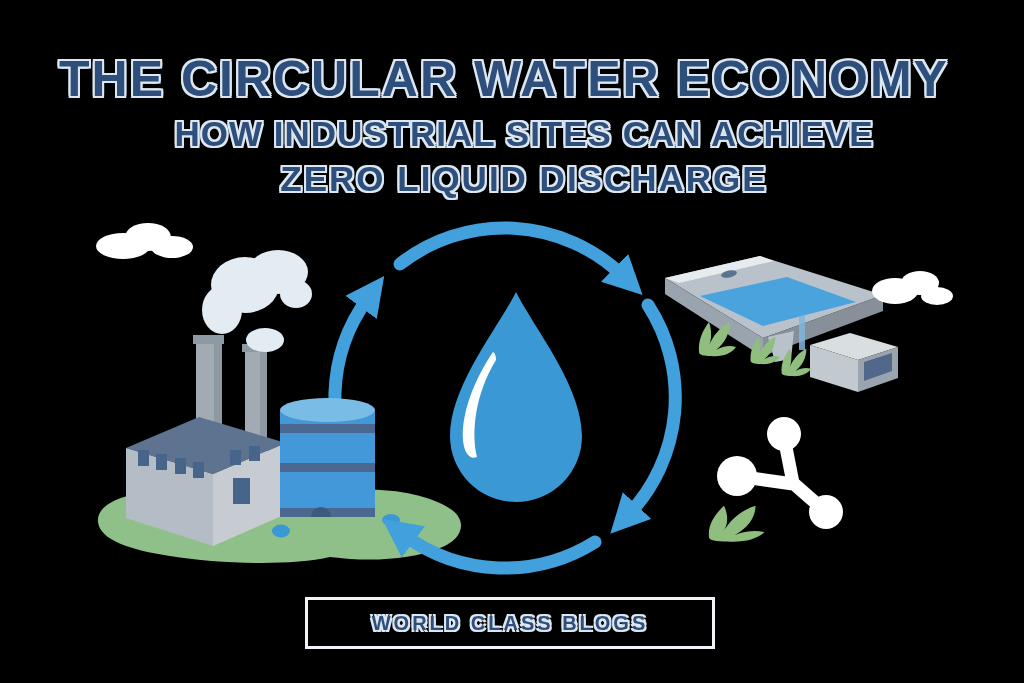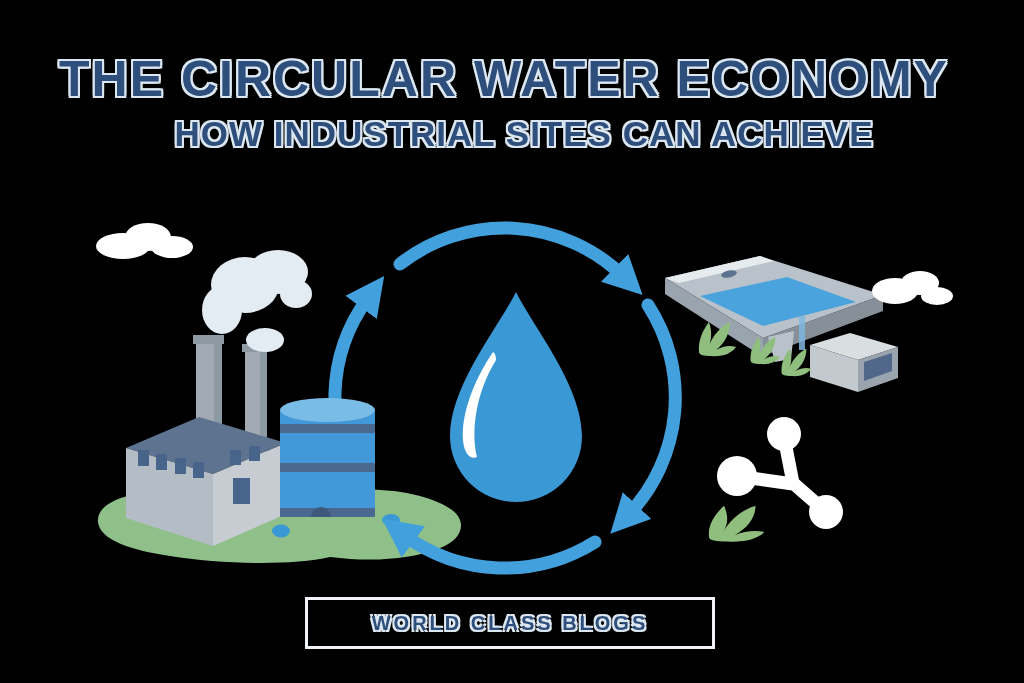--- a/index.html
+++ b/index.html
@@ -170,18 +170,19 @@
       <ellipse cx="148" cy="237" rx="23" ry="14"></ellipse>
       <ellipse cx="172" cy="247" rx="21" ry="11"></ellipse>
       <ellipse cx="895" cy="291" rx="23" ry="13"></ellipse>
       <ellipse cx="920" cy="283" rx="19" ry="12"></ellipse>
       <ellipse cx="937" cy="296" rx="16" ry="9"></ellipse>
     </g>
   </svg>
 
   <div class="txt-line title-main">THE CIRCULAR WATER ECONOMY</div>
   <div class="txt-line subtitle sub-1">HOW INDUSTRIAL SITES CAN ACHIEVE</div>
+  <div class="txt-line subtitle sub-2">ZERO LIQUID DISCHARGE</div>
 
   <div class="badge" aria-label="WORLD CLASS BLOGS">
     <span class="badge-text">WORLD CLASS BLOGS</span>
   </div>
 
 </div>
 
 </body></html>

